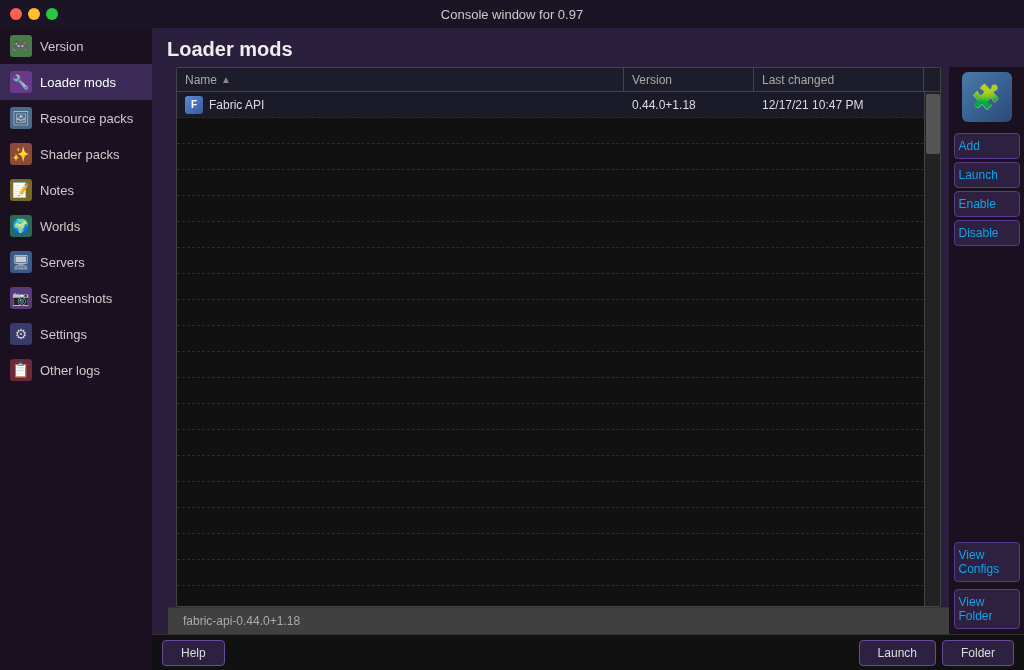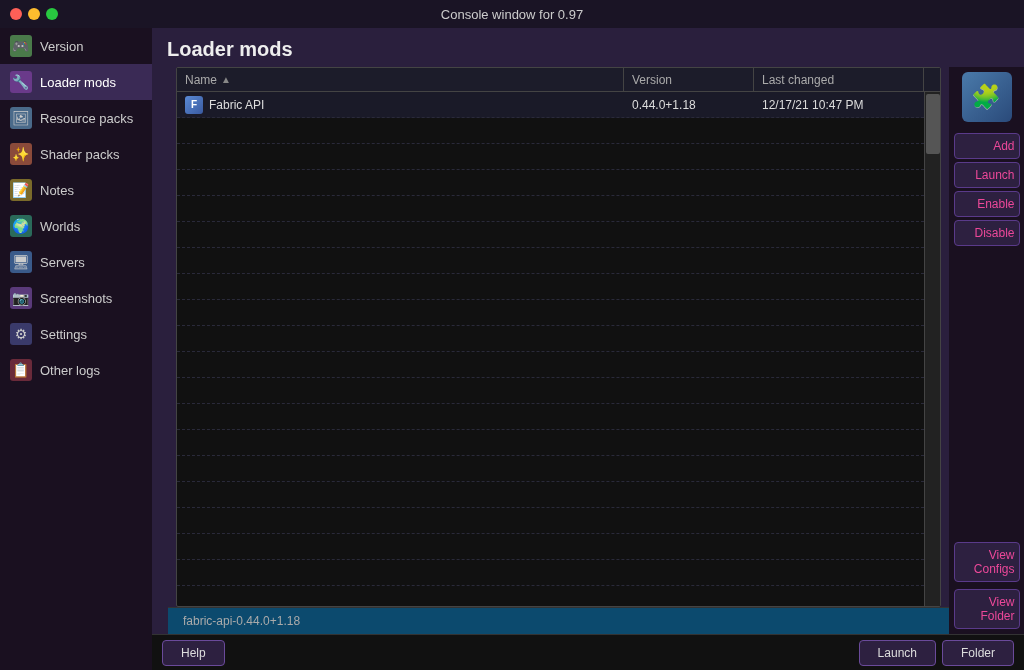--- a/index.html
+++ b/index.html
@@ -214,36 +214,36 @@
       align-items: center;
       justify-content: center;
       font-size: 24px;
     }
     .right-btn {
       width: 66px;
       padding: 5px 4px;
       background: #2d2040;
       border: 1px solid #5a3a8a;
       border-radius: 4px;
-      color: #ec4899;
+      color: #0ea5e9;
       font-size: 12px;
       cursor: pointer;
-      text-align: right;
+      text-align: left;
     }
     .right-btn-spacer {
       flex: 1;
     }
     .right-btn-bottom {
       margin-top: auto;
     }
 
     
     .footer-info {
       padding: 6px 15px;
-      background: #0c4a6e;
+      background: #404040;
       font-size: 12px;
       color: #aaa;
       border-top: 1px solid #333;
     }
     .filter-row {
       display: flex;
       align-items: center;
       gap: 8px;
       padding: 4px 15px;
       background: #111;

